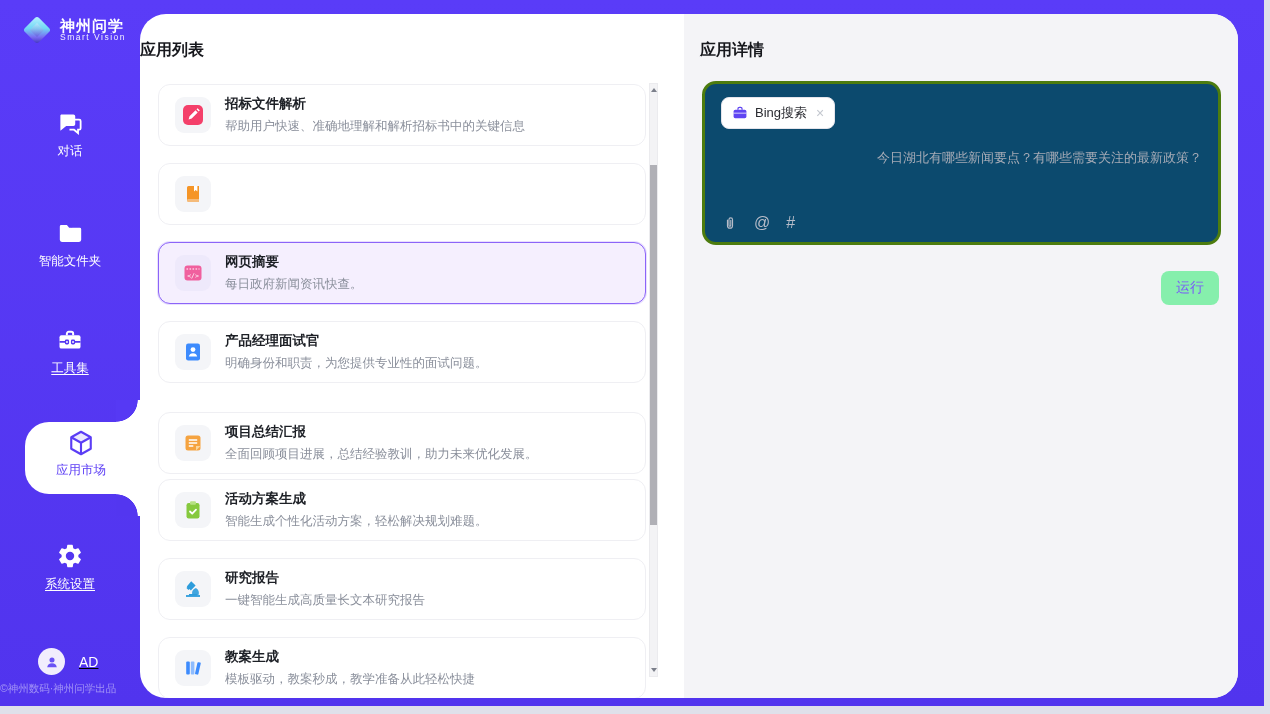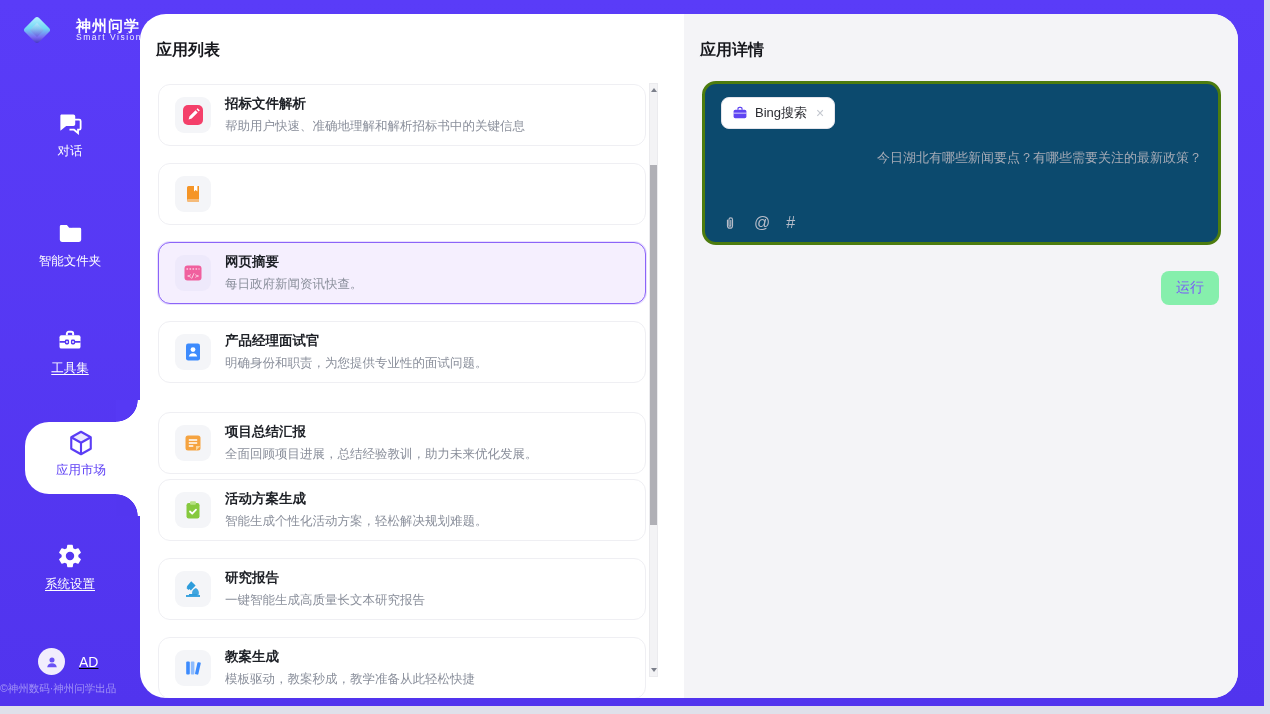--- a/index.html
+++ b/index.html
@@ -8,21 +8,21 @@
     position:relative;
     font-family:"Liberation Sans","DejaVu Sans",sans-serif;
     background:#dfe0ea;
   }
   
   .shell {
     position:absolute; left:0; top:0; width:1264px; height:706px;
     background:linear-gradient(180deg,#5a3cf8 0%,#5134ee 100%);
   }
   
-  .logo-row { position:absolute; left:22px; top:15px; display:flex; align-items:center; gap:24px; }
+  .logo-row { position:absolute; left:22px; top:15px; display:flex; align-items:center; gap:8px; }
   .logo-diamond { width:30px; height:30px; position:relative; flex:0 0 auto; }
   .logo-diamond .d1 {
     position:absolute; left:5px; top:5px; width:20px; height:20px;
     transform:rotate(45deg); border-radius:3px;
     background:linear-gradient(135deg,#bdf3ff 0%,#6fd6f5 45%,#7a6cf2 75%,#3c2fb8 100%);
   }
   .logo-diamond .d2 {
     position:absolute; left:10px; top:10px; width:10px; height:10px;
     transform:rotate(45deg);
     background:linear-gradient(135deg,#ffffff55,#5242c866);
@@ -62,21 +62,21 @@
     position:absolute; left:0; top:682px; width:150px; padding-left:0;
     color:rgba(255,255,255,.45); font-size:10.5px; white-space:nowrap;
   }
 
   
   .main-panel {
     position:absolute; left:140px; top:14px; width:1098px; height:684px;
     background:#fff; border-radius:26px; overflow:hidden;
   }
   .panel-title { position:absolute; font-size:16px; font-weight:bold; color:#17181d; }
-  .list-title { left:16px; top:26px; }
+  .list-title { left:0; top:26px; }
 
   
   .app-card {
     position:absolute; left:18px; width:488px; height:62px;
     border:1px solid #efeff3; border-radius:12px; background:#fff;
     display:flex; align-items:center; padding-left:16px; cursor:pointer;
   }
   .app-card.selected { border:1px solid #8c64f8; background:#f5effe; box-shadow:0 0 0 1px #8c64f833; }
   .app-icon-box {
     width:36px; height:36px; border-radius:9px; background:#f4f5f8;

